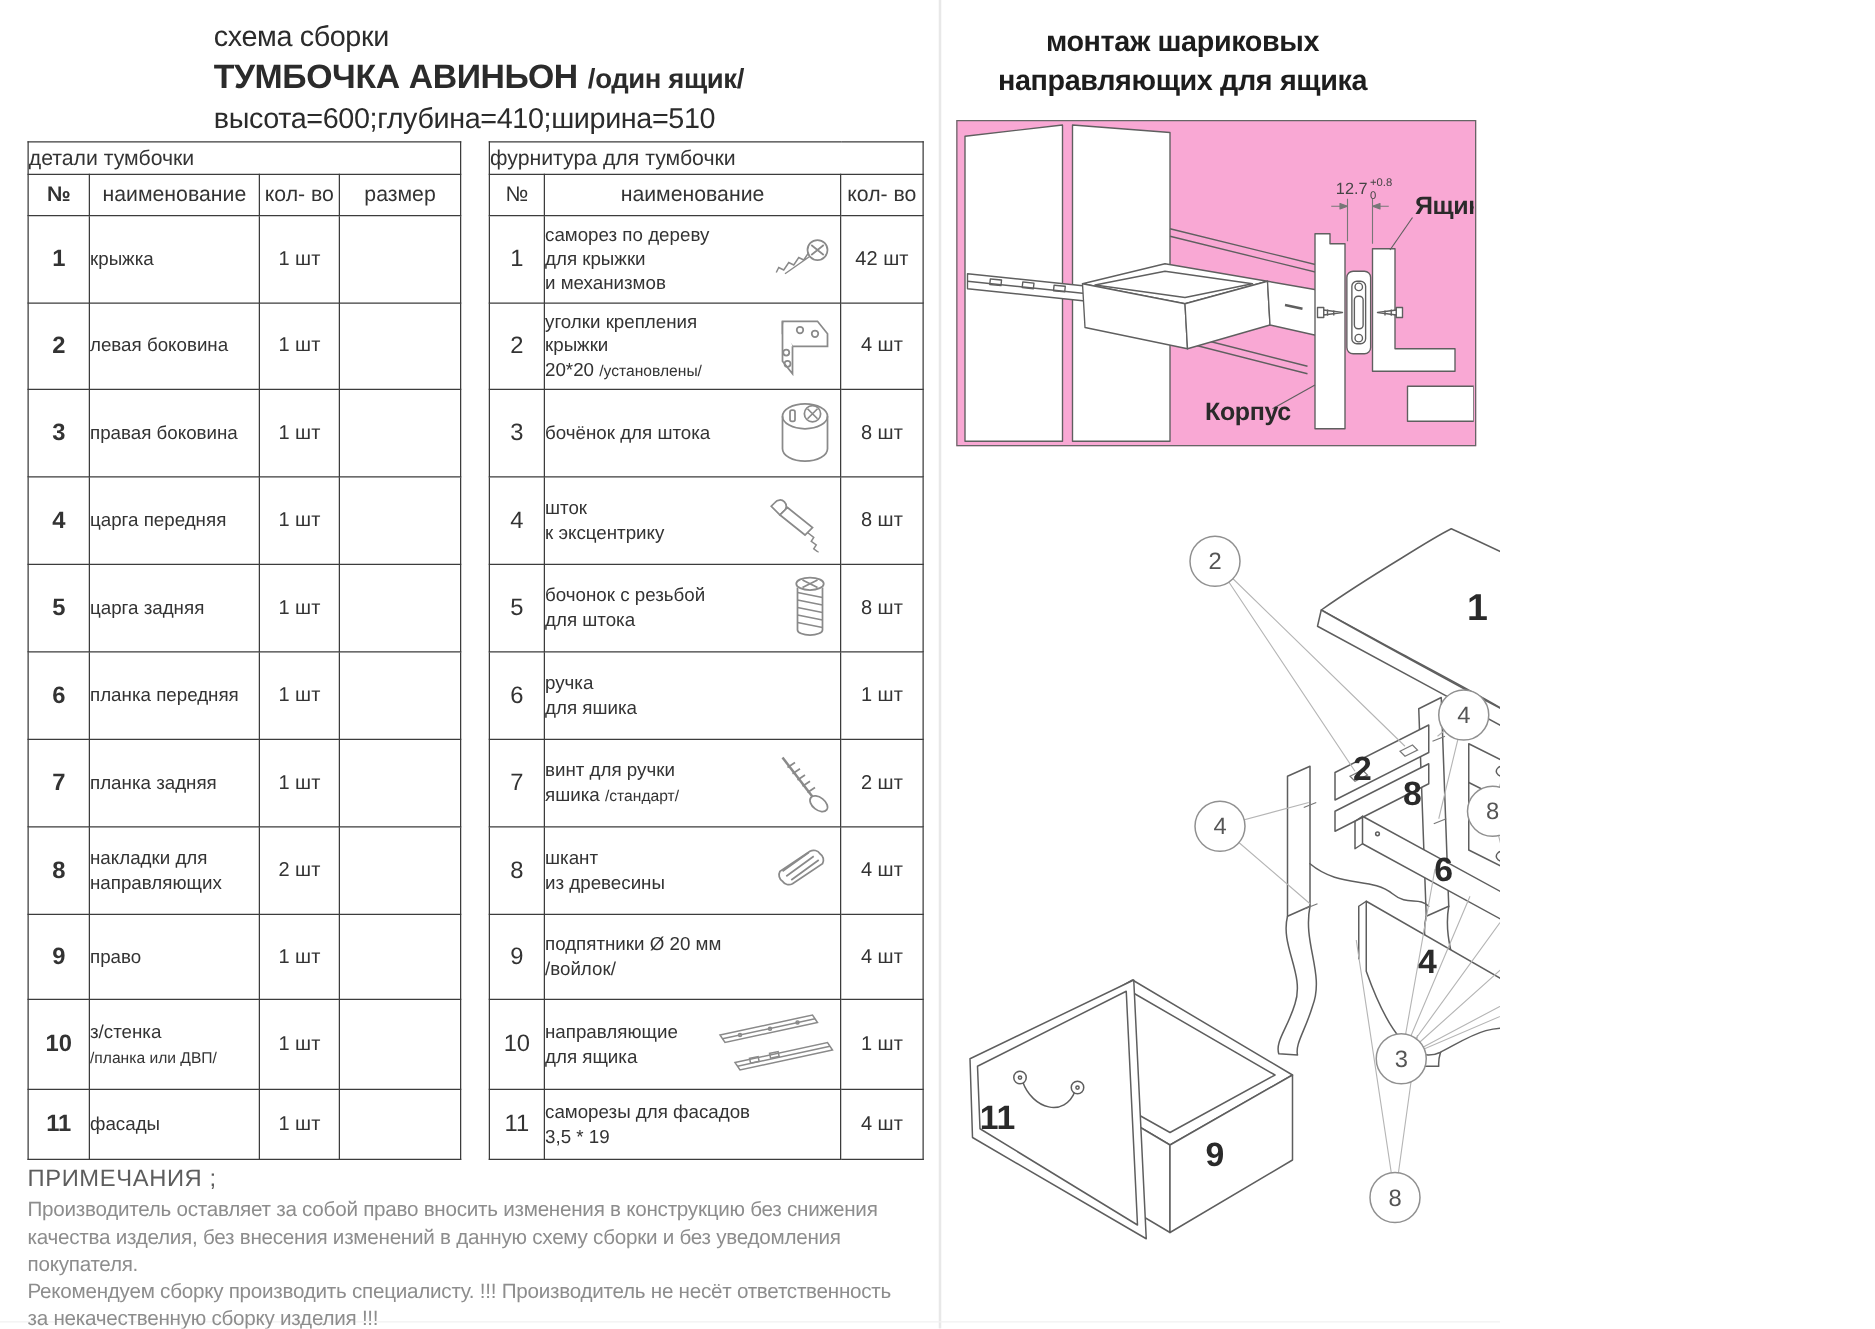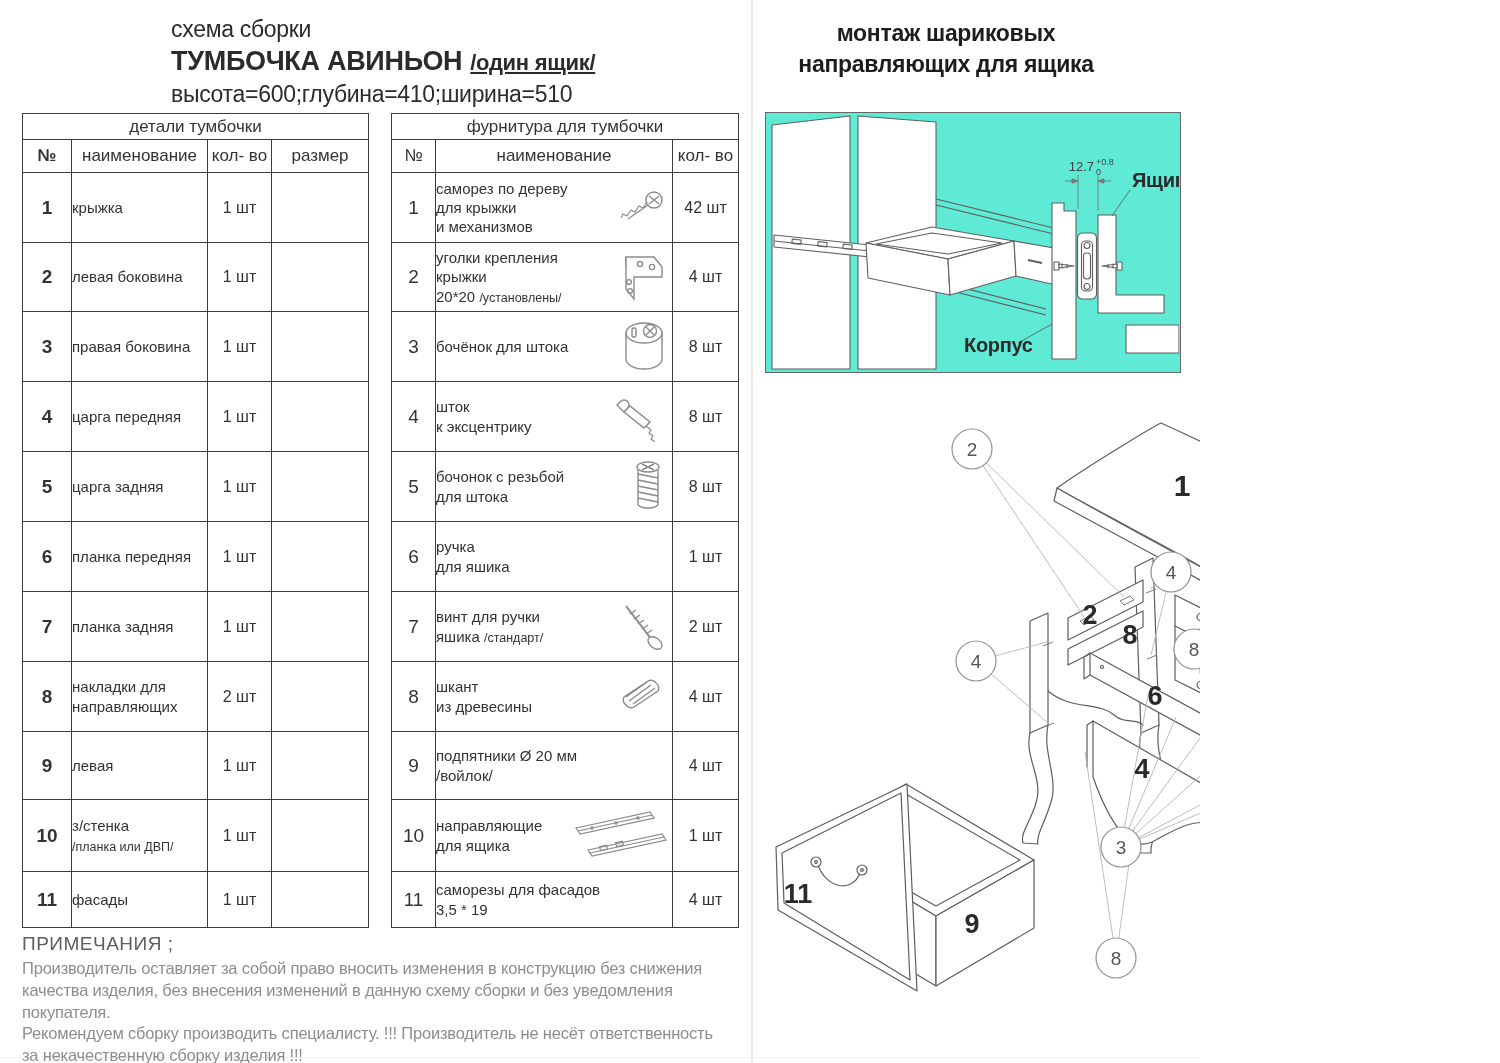--- a/index.html
+++ b/index.html
@@ -5,47 +5,47 @@
   html,body{margin:0;padding:0;background:#fff;}
   .page{position:relative;width:1200px;height:1063px;background:#fff;overflow:hidden;
         font-family:"Liberation Sans",sans-serif;color:#333;}
   .vdivider{position:absolute;left:751px;top:0;width:2px;height:1063px;background:#e8e8e8;}
   .hbottom{position:absolute;left:0;top:1057px;width:1500px;height:1px;background:#f1f1f1;}
 
   
   .titleblock{position:absolute;left:171px;top:16px;letter-spacing:-0.3px;color:#2b2b2b;}
   .titleblock .l1{font-size:23px;}
   .titleblock .l2{font-size:27px;font-weight:bold;margin-top:3px;}
-  .titleblock .l2 .sub{font-size:22px;font-weight:bold;margin-left:8px;text-decoration:underline;}
+  .titleblock .l2 .sub{font-size:22px;font-weight:bold;margin-left:8px;}
   .titleblock .l3{font-size:23px;font-weight:normal;margin-top:4px;}
 
   
   table.tbl{border-collapse:collapse;table-layout:fixed;position:absolute;background:#fff;}
   table.tbl td{border:1px solid #3c3c3c;padding:0;vertical-align:middle;color:#333;}
-  .t-title{font-size:17px;text-align:center;color:#333;}
+  .t-title{font-size:17px;color:#333;}
   .t-head{font-size:17px;text-align:center;color:#333;}
   .c-num{font-size:19px;font-weight:bold;text-align:center;color:#2b2b2b;}
   .c-name{font-size:15px;padding-left:12px;white-space:pre-line;line-height:1.28;color:#3a3a3a;position:relative;}
   .c-name .nt{font-size:12.5px;}
   .c-qty{font-size:16px;text-align:center;color:#3a3a3a;white-space:nowrap;}
   .c-size{font-size:15px;}
   .hw-ic{position:absolute;right:4px;top:50%;transform:translateY(-50%);line-height:0;}
 
   
   .notes{position:absolute;left:22px;top:933px;width:730px;}
   .notes .nt-title{font-size:19px;color:#5d5d5d;letter-spacing:0.5px;margin-bottom:3px;}
   .notes .nt-body{font-size:16.5px;color:#8d8d8d;line-height:1.32;white-space:pre-line;letter-spacing:-0.2px;}
 
   
   .mount-title{position:absolute;left:778px;top:18px;width:336px;text-align:center;
     font-size:23px;font-weight:bold;color:#1d1d1d;white-space:pre-line;line-height:1.35;letter-spacing:-0.3px;}
   .assembled-title{position:absolute;left:1205px;top:20px;width:260px;text-align:center;
     font-size:23px;font-weight:normal;color:#1d1d1d;letter-spacing:-0.3px;}
 
-  .mountbox{position:absolute;left:765px;top:112px;width:416px;height:261px;border:1.5px solid #666;box-sizing:border-box;background:#5eead4;}
+  .mountbox{position:absolute;left:765px;top:96px;width:416px;height:261px;border:1.5px solid #666;box-sizing:border-box;background:#f9a8d4;}
   .assembled-fig{position:absolute;left:1205px;top:103px;width:290px;height:278px;}
   .exploded-fig{position:absolute;left:752px;top:395px;width:748px;height:665px;}
 
   svg text{font-family:"Liberation Sans",sans-serif;}
   .dimtxt{font-size:13px;fill:#444;}
   .dimtol{font-size:9px;fill:#444;}
   .seclabel{font-size:20px;fill:#2a2a2a;font-weight:bold;letter-spacing:-0.3px;}
   .pnum{font-size:27px;font-weight:bold;fill:#2a2a2a;text-anchor:middle;}
   .pnum-big{font-size:30px;}
   .cnum{font-size:19px;fill:#555;text-anchor:middle;}
@@ -124,21 +124,21 @@
         </tr>
     <tr style="height:70px">
           <td class="c-num">8</td>
           <td class="c-name"><span>накладки для
 направляющих</span></td>
           <td class="c-qty">2 шт</td>
           <td class="c-size"></td>
         </tr>
     <tr style="height:68px">
           <td class="c-num">9</td>
-          <td class="c-name"><span>левая</span></td>
+          <td class="c-name"><span>право</span></td>
           <td class="c-qty">1 шт</td>
           <td class="c-size"></td>
         </tr>
     <tr style="height:72px">
           <td class="c-num">10</td>
           <td class="c-name"><span>з/стенка
 </span><span class="nt">/планка или ДВП/</span></td>
           <td class="c-qty">1 шт</td>
           <td class="c-size"></td>
         </tr>

